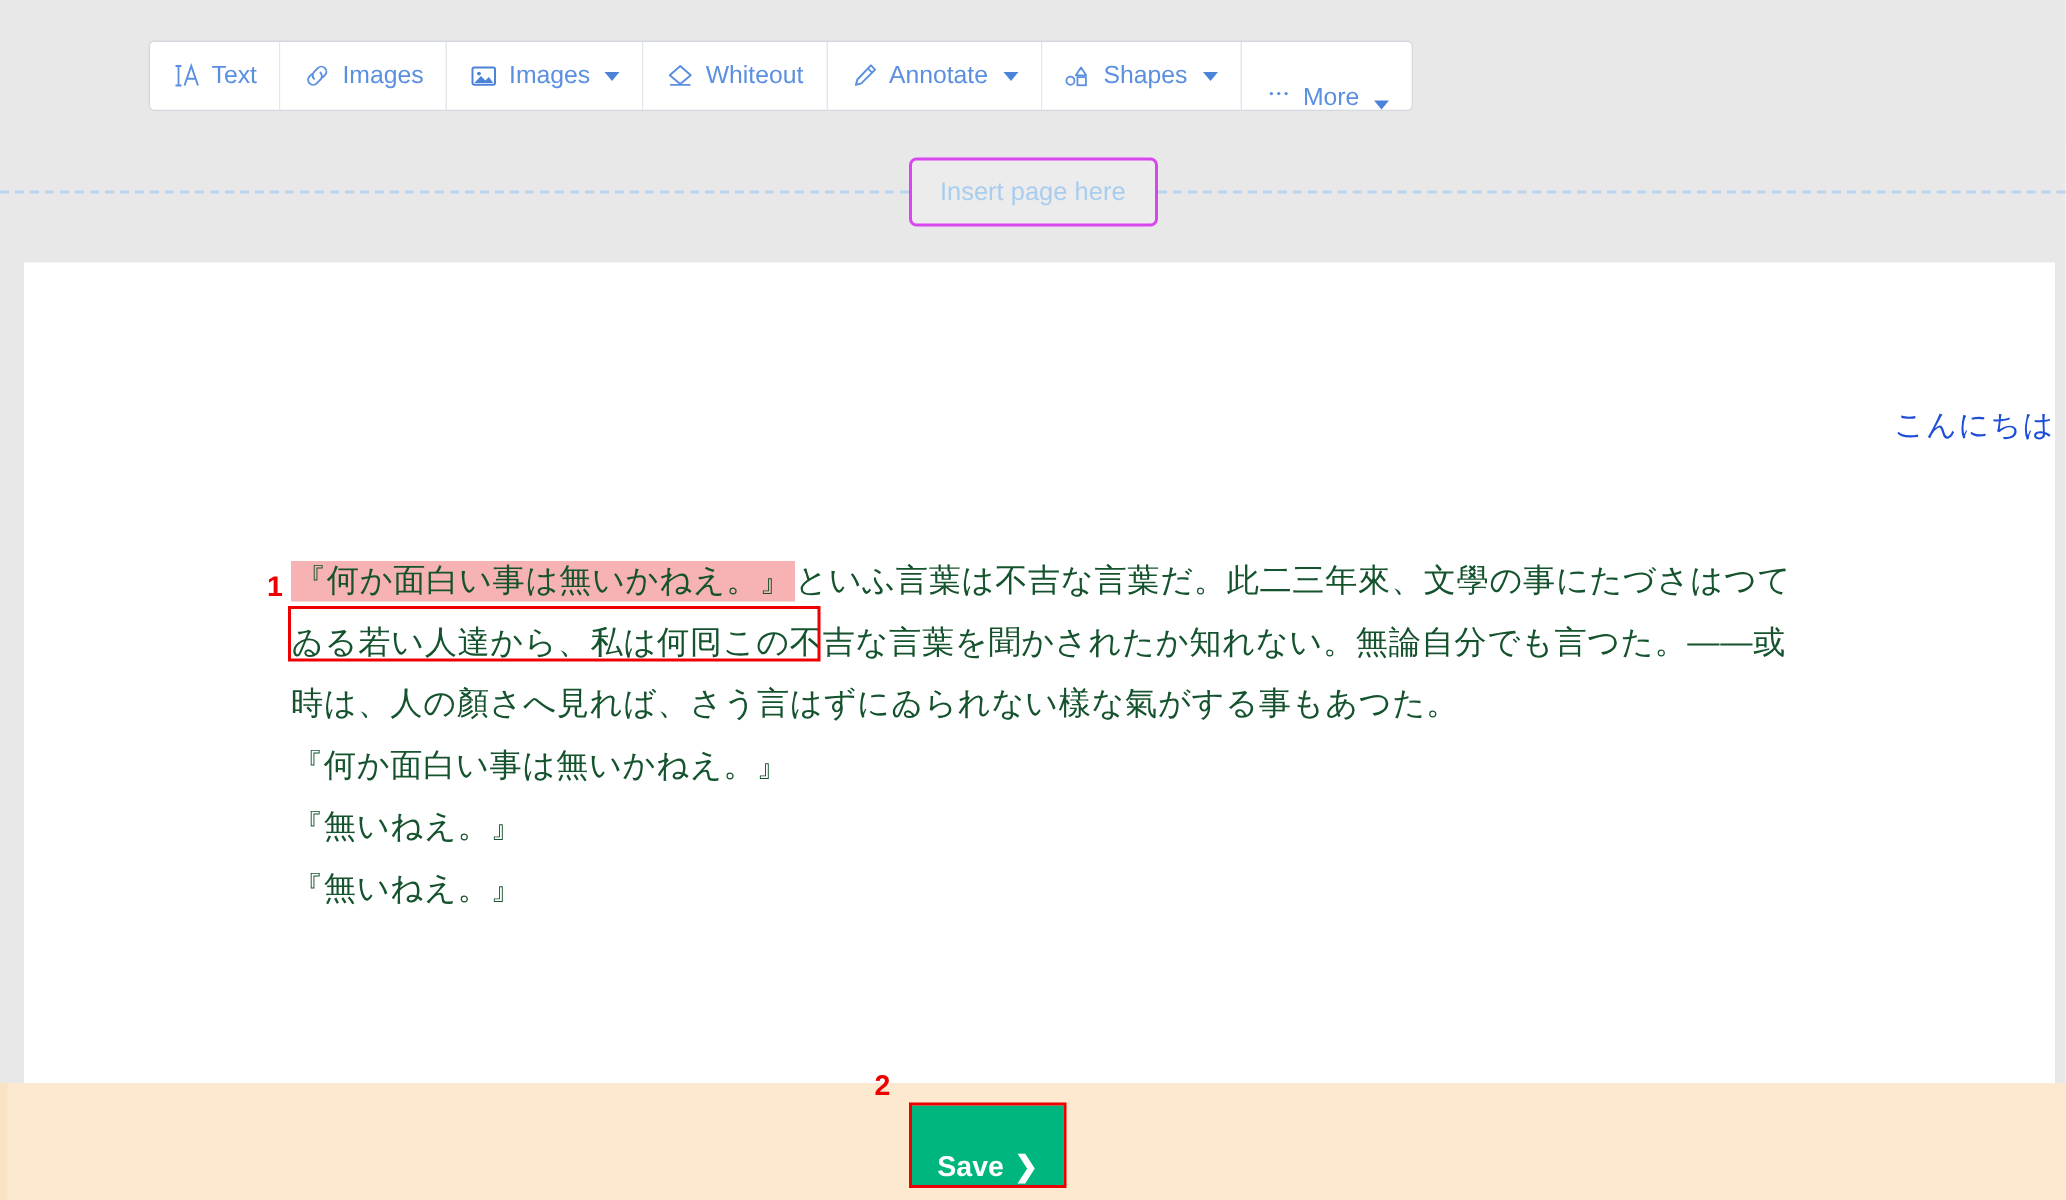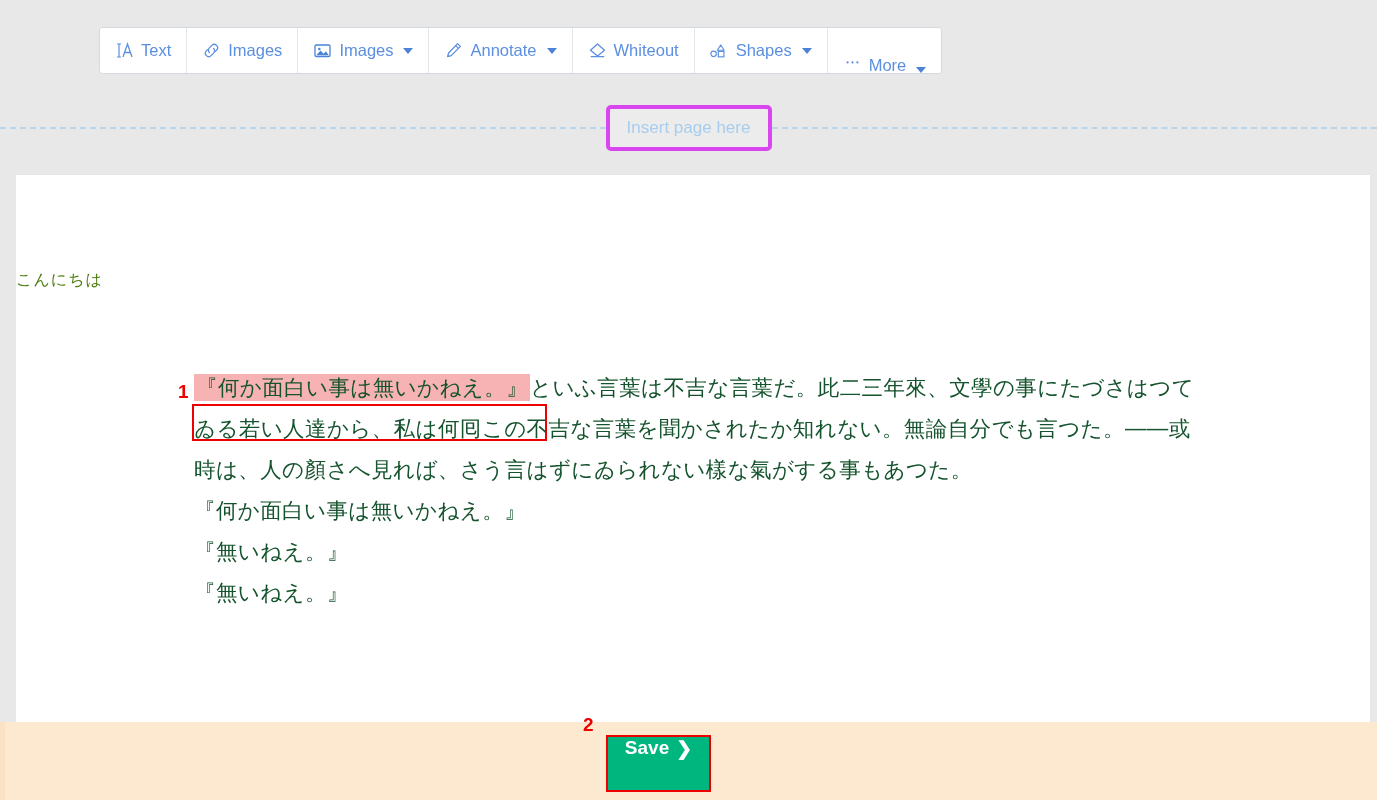--- a/index.html
+++ b/index.html
@@ -80,21 +80,21 @@
   }
   .dash-line {
     flex: 1 1 auto;
     height: 0;
     border-top: 2px dashed #b9d4ef;
   }
   #insert-page-btn {
     flex: none;
     width: 166px;
     height: 46px;
-    border: 4px solid #d946ef;
+    border: 2px solid #d946ef;
     border-radius: 5px;
     background: #ececec;
     color: #a8cdee;
     font-size: 17px;
     display: flex;
     align-items: center;
     justify-content: center;
     cursor: pointer;
     box-sizing: border-box;
   }
@@ -106,23 +106,23 @@
     top: 175px;
     width: 1354px;
     height: 547px;
     background: #ffffff;
     overflow: hidden;
   }
   #doc-title {
     position: absolute;
     left: 0; right: 0;
     top: 95px;
-    text-align: left;
-    color: #4d7c0f;
-    font-size: 16px;
+    text-align: right;
+    color: #1d4ed8;
+    font-size: 20px;
     font-family: "DejaVu Sans", "Liberation Sans", sans-serif;
     letter-spacing: 1px;
   }
   #doc-body {
     position: absolute;
     left: 178px;
     top: 192px;
     width: 1010px;
     color: #14532d;
     font-size: 21.5px;
@@ -176,21 +176,21 @@
     position: absolute;
     left: 608px;
     top: 737px;
     width: 101px;
     height: 53px;
     background: #00b67f;
     color: #ffffff;
     font-size: 19px;
     font-weight: bold;
     display: flex;
-    align-items: flex-start;
+    align-items: flex-end;
     justify-content: center;
     gap: 7px;
     cursor: pointer;
     box-sizing: border-box;
     border: none;
     font-family: "Liberation Sans", sans-serif;
   }
   #annot-rect-2 {
     position: absolute;
     left: 606px;
@@ -238,36 +238,36 @@
         </svg>
       </span>
       <span class="tb-label">Images</span>
       <span class="caret"></span>
     </div>
 
 
     <div class="tb-btn">
       <span class="tb-ico">
         <svg width="19" height="19" viewBox="0 0 19 19">
+          <path d="M9.5 3 L16.5 9.2 L9.5 15 L2.5 9.2 Z" fill="none" stroke="#5b8fe0" stroke-width="1.3" stroke-linejoin="round"></path>
+          <path d="M3.2 15.6 h12.6" stroke="#5b8fe0" stroke-width="1.2" stroke-linecap="round"></path>
+        </svg>
+      </span>
+      <span class="tb-label">Whiteout</span>
+    </div>
+
+    <div class="tb-btn">
+      <span class="tb-ico">
+        <svg width="19" height="19" viewBox="0 0 19 19">
           <path d="M13.6 2.6 L16.4 5.4 L7.2 14.6 L3.6 15.6 L4.6 12 Z" fill="none" stroke="#5b8fe0" stroke-width="1.3" stroke-linejoin="round"></path>
           <path d="M11.6 4.6 L14.4 7.4" stroke="#5b8fe0" stroke-width="1.1"></path>
         </svg>
       </span>
       <span class="tb-label">Annotate</span>
       <span class="caret"></span>
-    </div>
-
-    <div class="tb-btn">
-      <span class="tb-ico">
-        <svg width="19" height="19" viewBox="0 0 19 19">
-          <path d="M9.5 3 L16.5 9.2 L9.5 15 L2.5 9.2 Z" fill="none" stroke="#5b8fe0" stroke-width="1.3" stroke-linejoin="round"></path>
-          <path d="M3.2 15.6 h12.6" stroke="#5b8fe0" stroke-width="1.2" stroke-linecap="round"></path>
-        </svg>
-      </span>
-      <span class="tb-label">Whiteout</span>
     </div>
 
     <div class="tb-btn">
       <span class="tb-ico">
         <svg width="21" height="19" viewBox="0 0 21 19">
           <circle cx="4" cy="13.2" r="3" fill="none" stroke="#5b8fe0" stroke-width="1.3"></circle>
           <path d="M11.8 3.4 L15.6 9.2 L8 9.2 Z" fill="none" stroke="#5b8fe0" stroke-width="1.3" stroke-linejoin="round"></path>
           <rect x="9.2" y="10.5" width="6.2" height="6" fill="none" stroke="#5b8fe0" stroke-width="1.3"></rect>
         </svg>
       </span>

